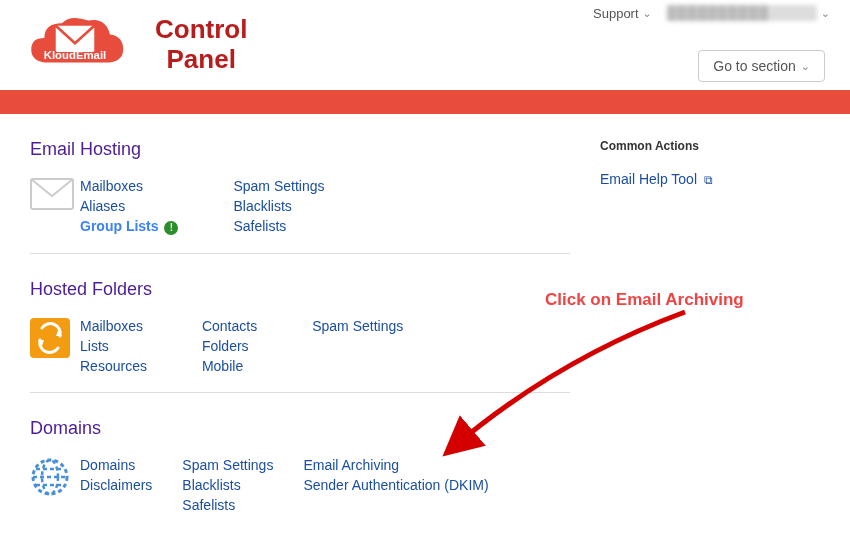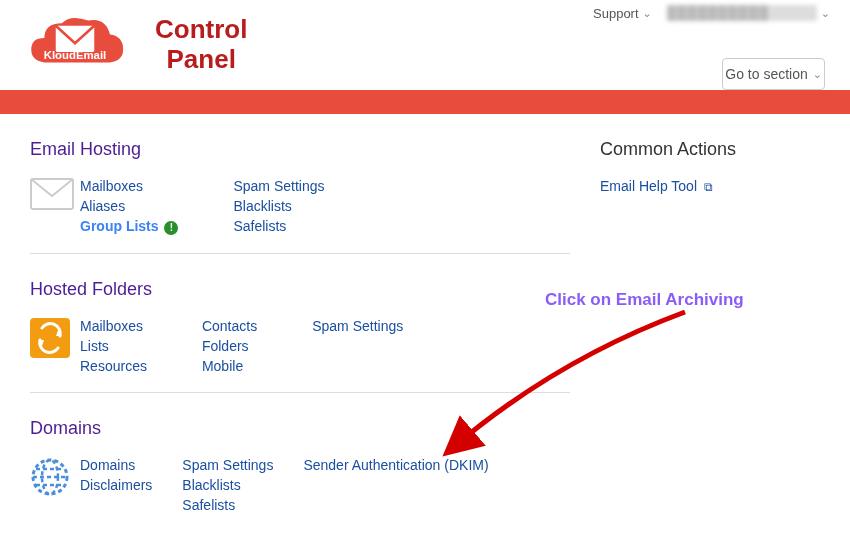--- a/index.html
+++ b/index.html
@@ -58,26 +58,26 @@
     letter-spacing:1px;
     overflow:hidden;
     filter: blur(2px);
   }
   .goto-btn {
     position: absolute;
     right: 25px;
     top: 50px;
     border: 1px solid #ccc;
     border-radius: 4px;
-    padding: 7px 2px;
+    padding: 7px 14px;
     font-size: 14px;
     color: #555;
     background: #fff;
     cursor: pointer;
-    display:flex; align-items:center; gap:5px;margin-top:8px;
+    display:flex; align-items:center; gap:5px;
   }
   .red-bar {
     height: 24px;
     background: #e74c3c;
     width: 100%;
   }
   .content {
     padding: 25px 30px 10px 30px;
     display: flex;
     gap: 30px;
@@ -104,27 +104,27 @@
     width:14px; height:14px;
     background:#2a8f2a;
     border-radius:50%;
     color:#fff;
     align-items:center;
     justify-content:center;
     font-size:10px;
     font-weight:bold;
     margin-left:2px;
   }
-  .side-col h2 { font-size: 18px; font-weight: normal; margin-bottom: 18px; }
+  .side-col h2 { font-size: 12px; font-weight: bold; margin-bottom: 18px; }
   .ext-icon { color:#1b4fa0; font-size:12px; margin-left:3px; }
   .annotation {
     position: absolute;
     left: 545px;
     top: 290px;
-    color: #8b5cf6;
+    color: #ef4444;
     font-weight: bold;
     font-size: 17px;
     pointer-events: none;
   }
   .arrow-svg {
     position: absolute;
     left: 435px;
     top: 300px;
     width: 290px;
     height: 165px;
@@ -243,20 +243,21 @@
           <div class="link-col">
             <a class="lnk">Domains</a>
             <a class="lnk">Disclaimers</a>
           </div>
           <div class="link-col">
             <a class="lnk">Spam Settings</a>
             <a class="lnk">Blacklists</a>
             <a class="lnk">Safelists</a>
           </div>
           <div class="link-col">
+            <a class="lnk">Email Archiving</a>
             <a class="lnk">Sender Authentication (DKIM)</a>
           </div>
         </div>
       </div>
     </div>
 
   </div>
 
   <div class="side-col">
     <h2>Common Actions</h2>

